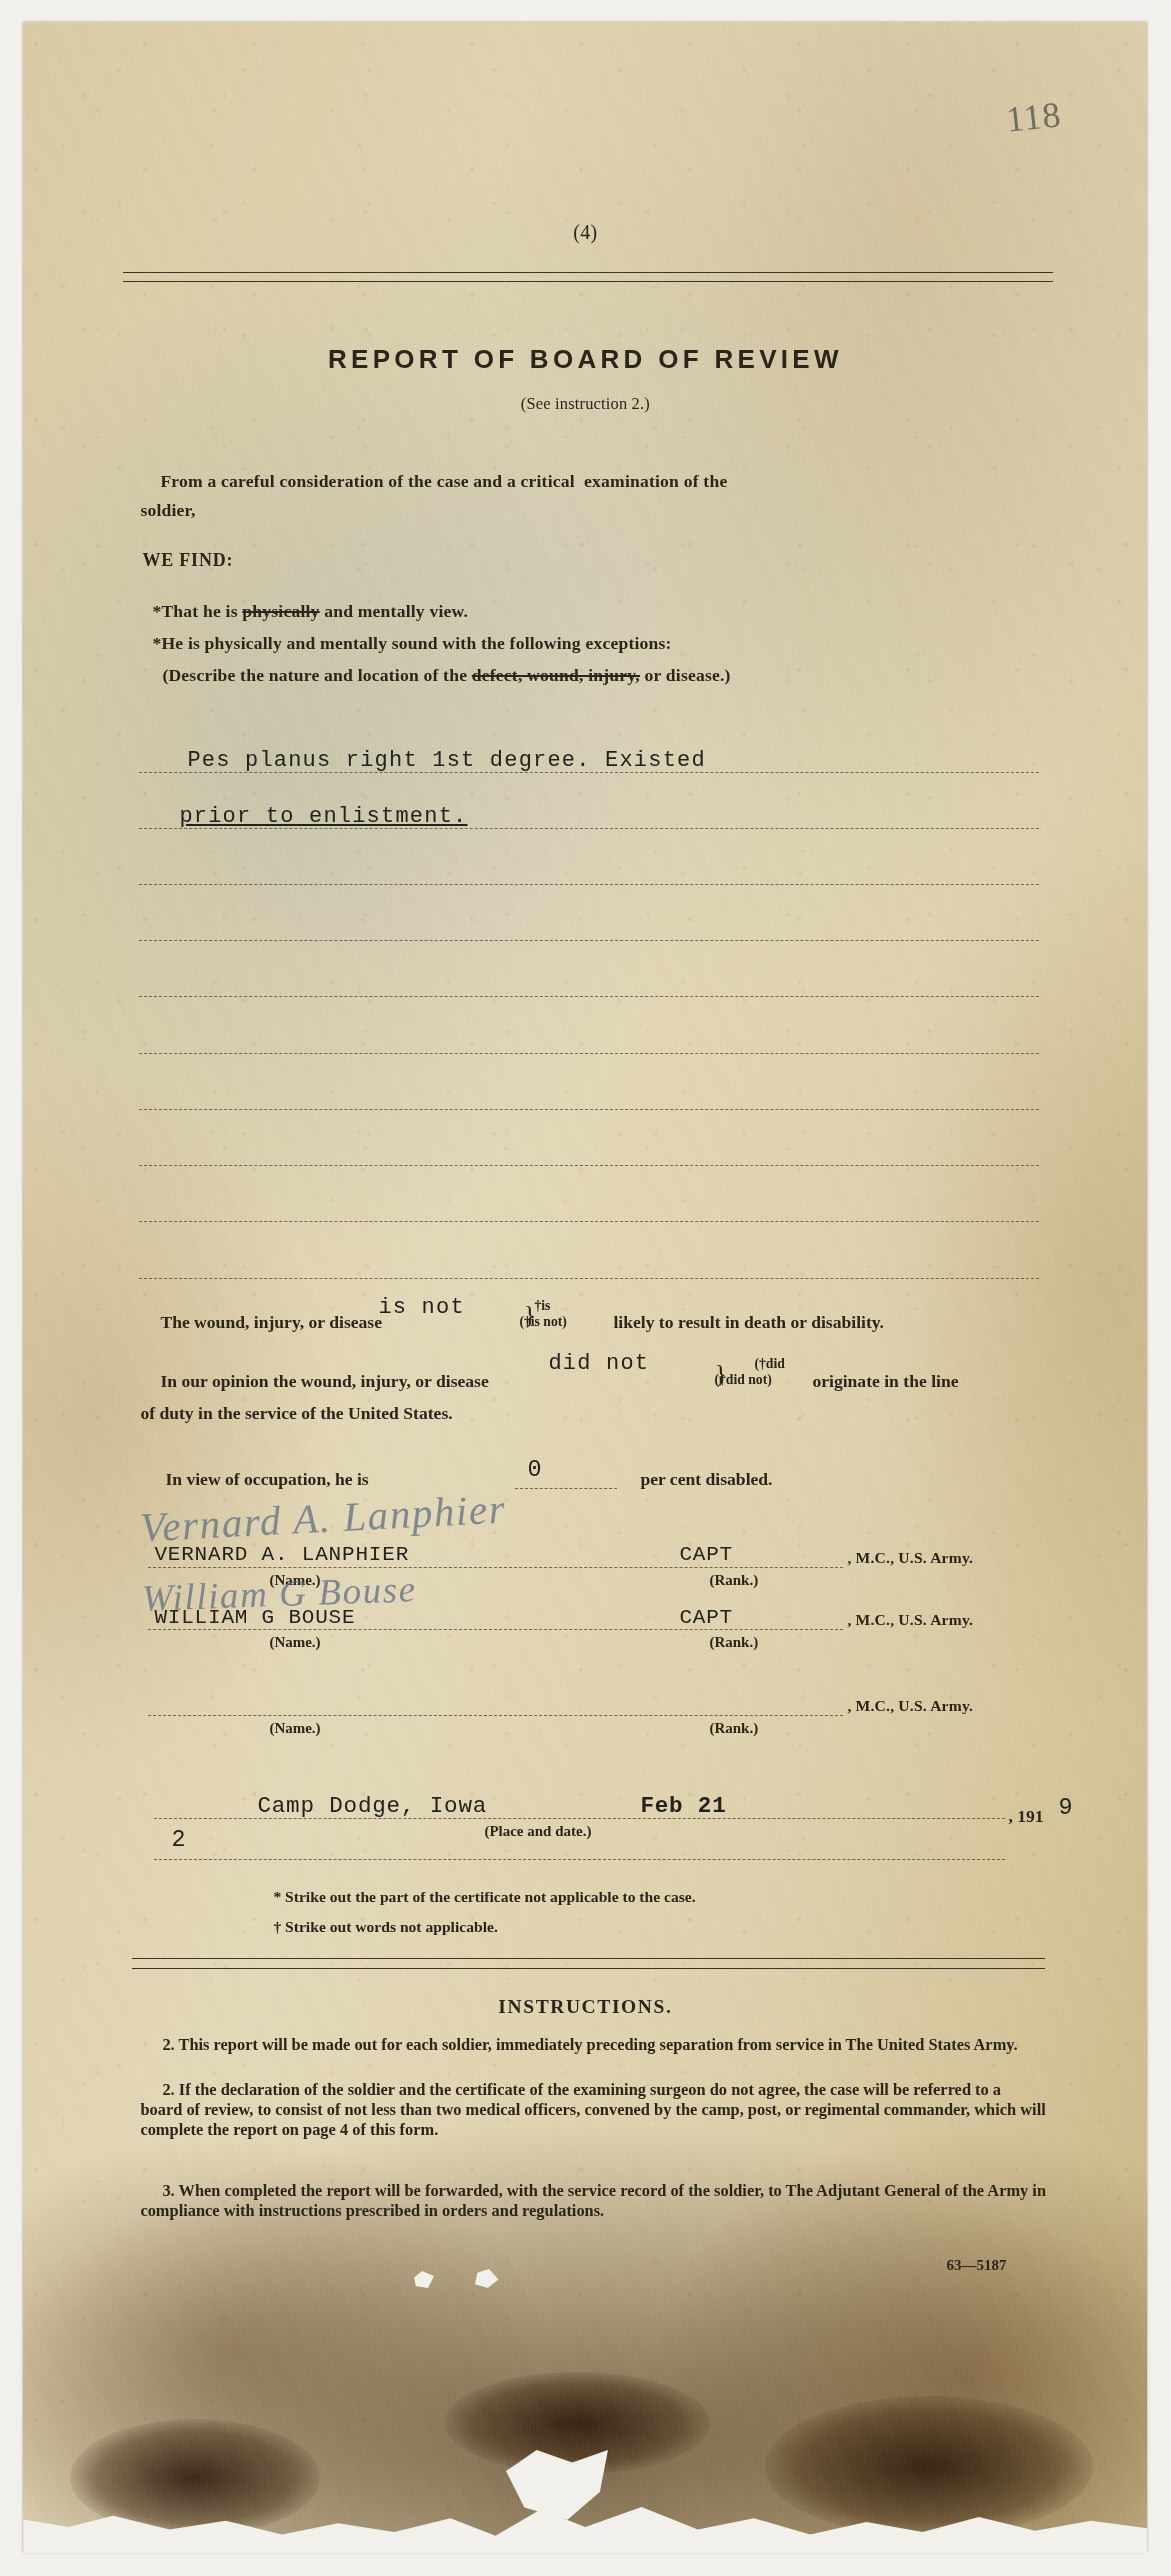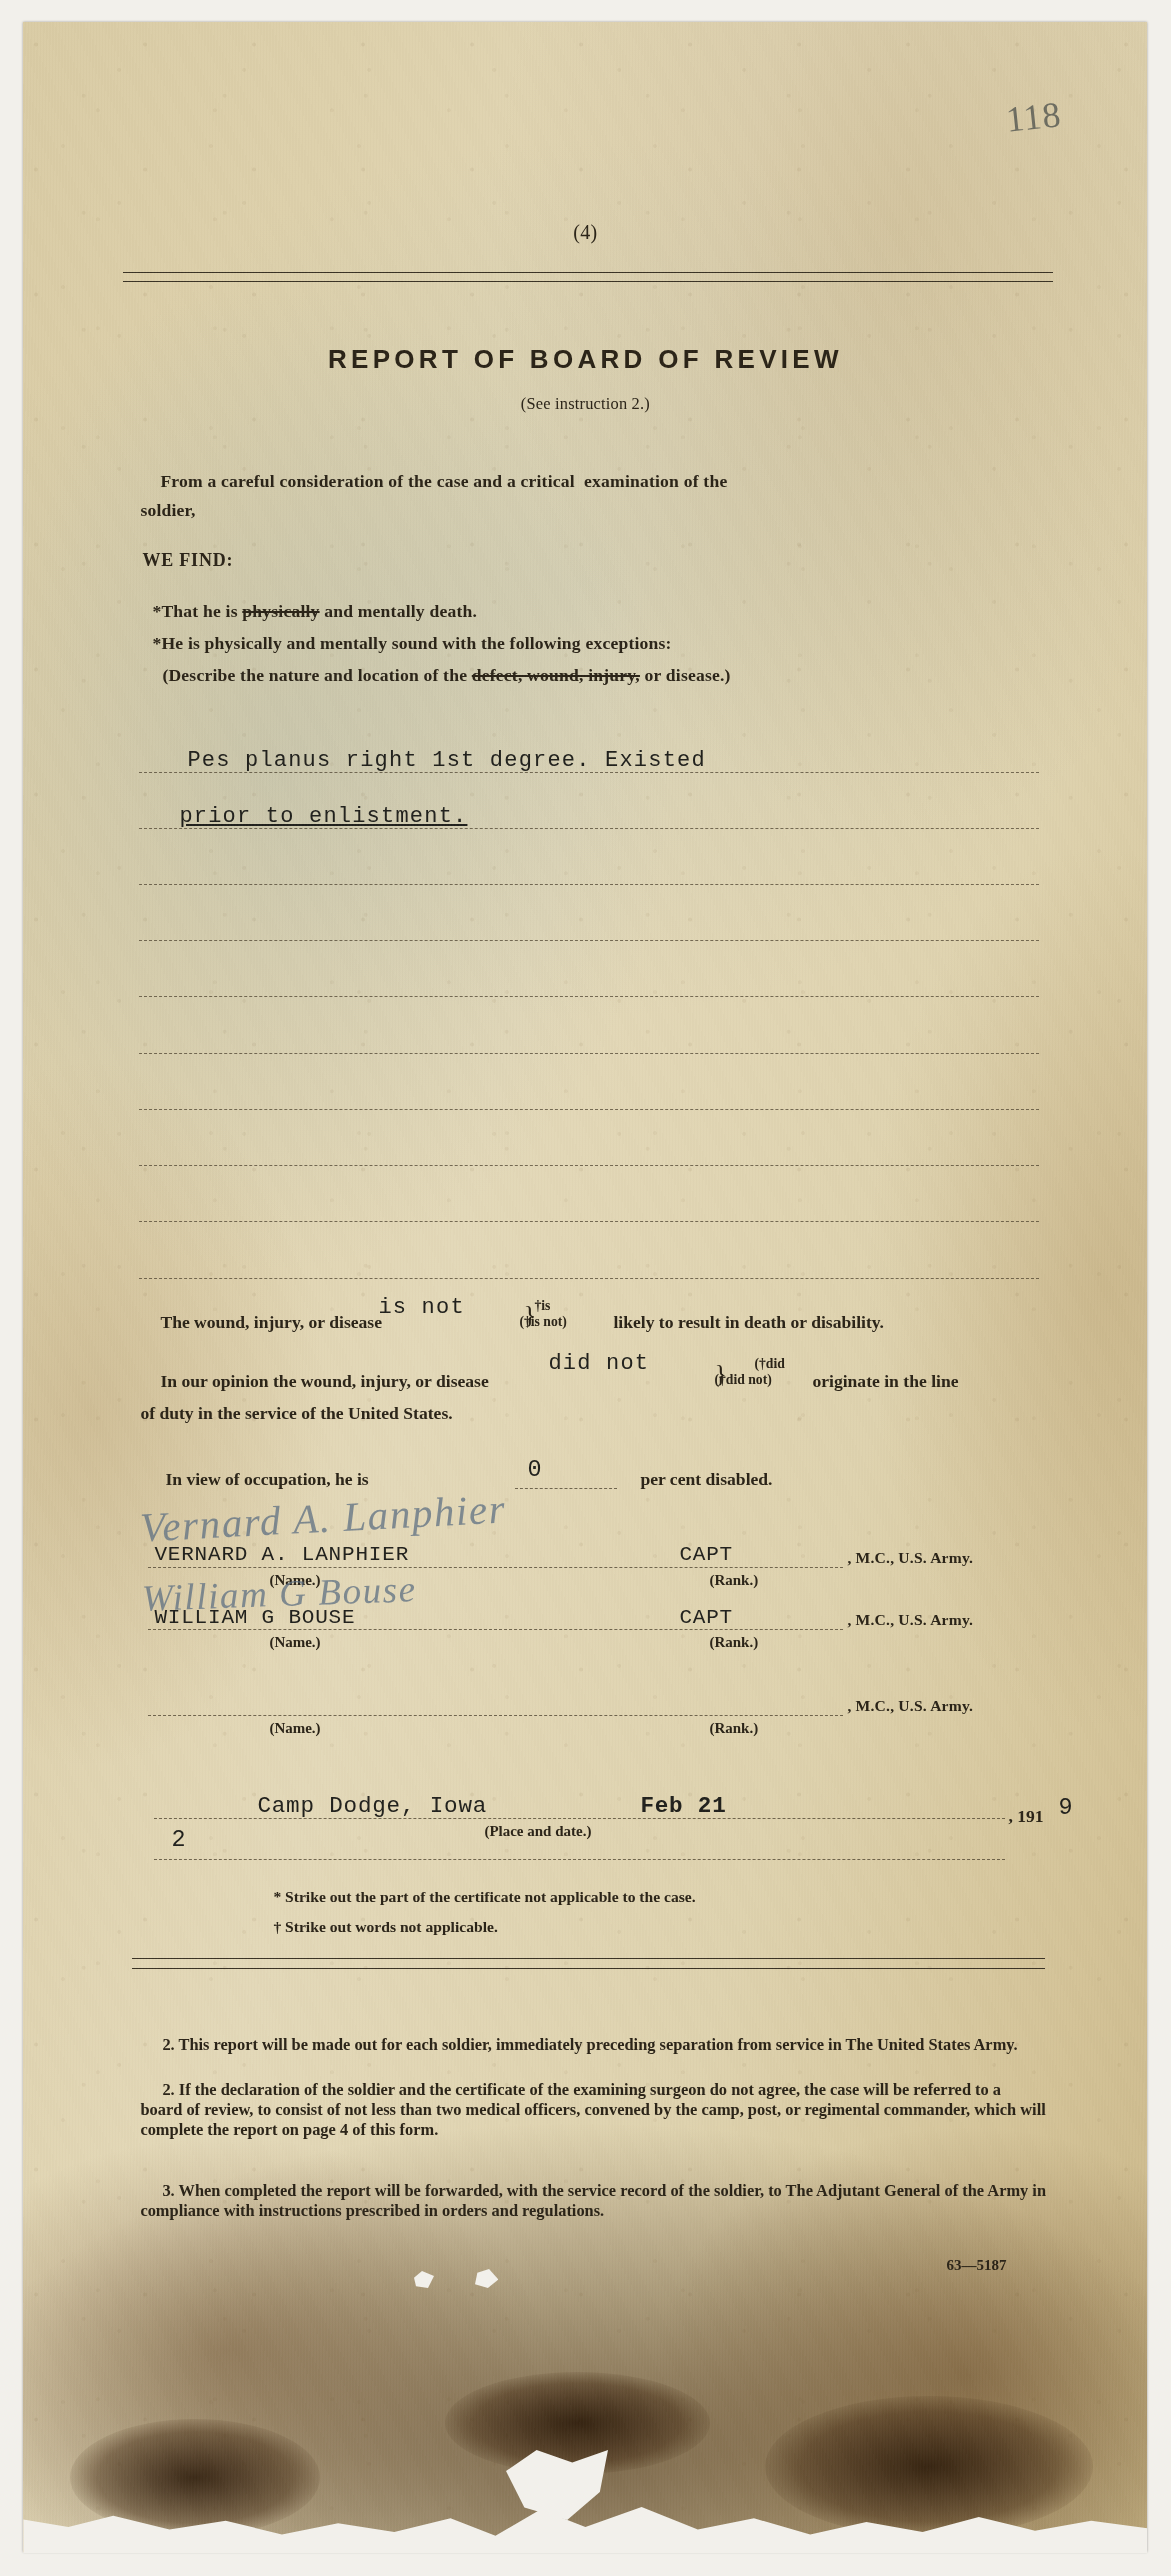--- a/index.html
+++ b/index.html
@@ -240,21 +240,21 @@
     <div class="rule" id="rule-top2"></div>
 
     <div id="doc-title">REPORT OF BOARD OF REVIEW</div>
     <div id="doc-sub">(See instruction 2.)</div>
 
     <div class="txt body-txt" id="p1a">From a careful consideration of the case and a critical  examination of the</div>
     <div class="txt body-txt" id="p1b">soldier,</div>
 
     <div class="txt body-txt" id="wefind">WE FIND:</div>
 
-    <div class="txt body-txt" id="star1"><span>*That he is </span><span class="strike">physically</span><span> and mentally death.</span></div>
+    <div class="txt body-txt" id="star1"><span>*That he is </span><span class="strike">physically</span><span> and mentally view.</span></div>
 
     <div class="txt body-txt" id="star2">*He is physically and mentally sound with the following exceptions:</div>
 
     <div class="txt body-txt" id="paren1"><span>(Describe the nature and location of the </span><span class="strike">defect, wound, injury,</span><span> or disease.)</span></div>
 
     <div class="dotline" style="top:750px;"></div>
     <div class="dotline" style="top:806px;"></div>
     <div class="dotline" style="top:862px;"></div>
     <div class="dotline" style="top:918px;"></div>
     <div class="dotline" style="top:974px;"></div>
@@ -318,20 +318,21 @@
     <div class="sig-name" style="left:148px; top:1805px; font-size:23.4px;">2</div>
     <div class="sub-label" style="left:461px; top:1801px;">(Place and date.)</div>
     <div class="sig-line" style="left:131px; width:851px; top:1837px;"></div>
 
     <div class="note" style="left:250px; top:1866px;">* Strike out the part of the certificate not applicable to the case.</div>
     <div class="note" style="left:250px; top:1896px;">† Strike out words not applicable.</div>
 
     <div class="rule" id="rule-bot1"></div>
     <div class="rule" id="rule-bot2"></div>
 
+    <div id="instr-title">INSTRUCTIONS.</div>
 
     <div class="instr" style="top:2013px;"><span class="ind"></span><span>2. This report will be made out for each soldier, immediately preceding separation from service in The United States Army.</span></div>
     <div class="instr" style="top:2058px;"><span class="ind"></span><span>2. If the declaration of the soldier and the certificate of the examining surgeon do not agree, the case will be referred to a board of review, to consist of not less than two medical officers, convened by the camp, post, or regimental commander, which will complete the report on page 4 of this form.</span></div>
     <div class="instr" style="top:2159px;"><span class="ind"></span><span>3. When completed the report will be forwarded, with the service record of the soldier, to The Adjutant General of the Army in compliance with instructions prescribed in orders and regulations.</span></div>
 
     <div id="formcode">63—5187</div>
 
   </div>
 
   <div class="burn" style="left:422px; top:2350px; width:265px; height:102px;"></div>

